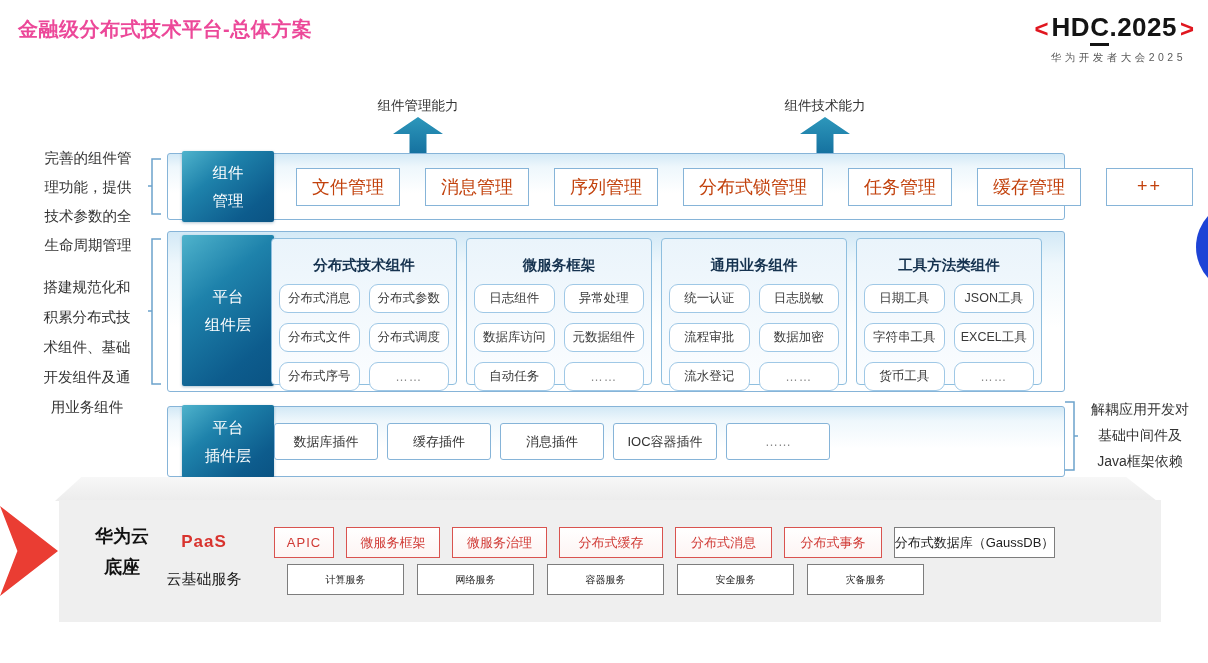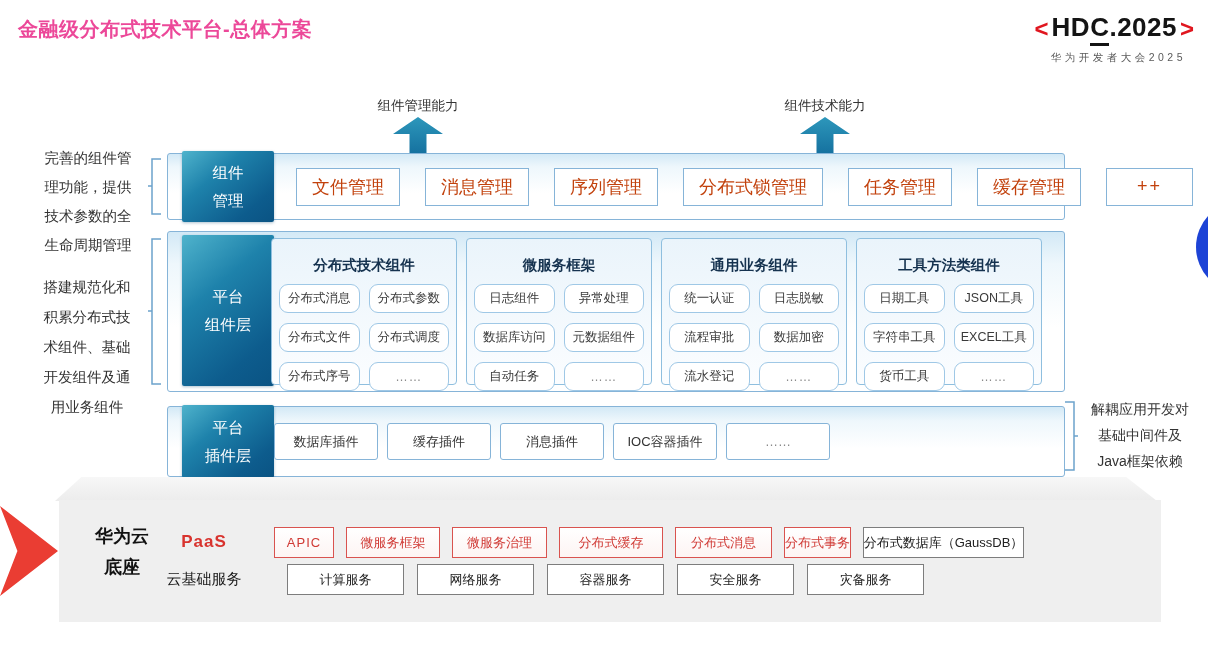--- a/index.html
+++ b/index.html
@@ -62,21 +62,21 @@
   .tier-paas{top:27px;font-size:17px;font-weight:bold;color:#d8332e;letter-spacing:1px;}
   .tier-cloud{top:64px;font-size:15px;color:#1a1a1a;}
   .paas-row{position:absolute;left:215px;top:27px;height:31px;display:flex;gap:12px;}
   .red-box{box-sizing:border-box;display:flex;align-items:center;justify-content:center;height:31px;
     background:linear-gradient(180deg,#ffffff,#fdf4f3);border:1px solid #d9534f;color:#d03a35;
     font-size:13px;white-space:nowrap;}
   .db-box{box-sizing:border-box;display:flex;align-items:center;justify-content:center;height:31px;
     background:#fff;border:1px solid #7d7d7d;color:#222;font-size:13px;white-space:nowrap;}
   .cloud-row{position:absolute;left:228px;top:64px;height:31px;display:flex;gap:13px;}
   .cloud-box{box-sizing:border-box;width:117px;display:flex;align-items:center;justify-content:center;height:31px;
-    background:#fff;border:1px solid #7d7d7d;color:#222;font-size:13px;white-space:nowrap;}
+    background:#fff;border:1px solid #7d7d7d;color:#222;font-size:10px;white-space:nowrap;}
   
   .red-arrow{position:absolute;left:0;top:506px;width:58px;height:90px;background:#ea3d33;
     clip-path:polygon(0% 0%,100% 50%,0% 100%,30% 50%);}
   .blue-circle{position:absolute;left:1196px;top:201px;width:92px;height:92px;border-radius:50%;background:#1d43d6;}
 </style>
 </head>
 <body>
 
 <div class="stage">
 
@@ -210,21 +210,21 @@
 底座</div>
     <div class="tier-label tier-paas">PaaS</div>
     <div class="tier-label tier-cloud">云基础服务</div>
 
     <div class="paas-row">
       <div class="red-box" style="width:60px;letter-spacing:1px;">APIC</div>
       <div class="red-box" style="width:94px;">微服务框架</div>
       <div class="red-box" style="width:95px;">微服务治理</div>
       <div class="red-box" style="width:104px;">分布式缓存</div>
       <div class="red-box" style="width:97px;">分布式消息</div>
-      <div class="red-box" style="width:67px;">分布式事务</div>
+      <div class="red-box" style="width:98px;">分布式事务</div>
       <div class="db-box" style="width:161px;">分布式数据库（GaussDB）</div>
     </div>
 
     <div class="cloud-row">
       <div class="cloud-box">计算服务</div>
       <div class="cloud-box">网络服务</div>
       <div class="cloud-box">容器服务</div>
       <div class="cloud-box">安全服务</div>
       <div class="cloud-box">灾备服务</div>
     </div>

